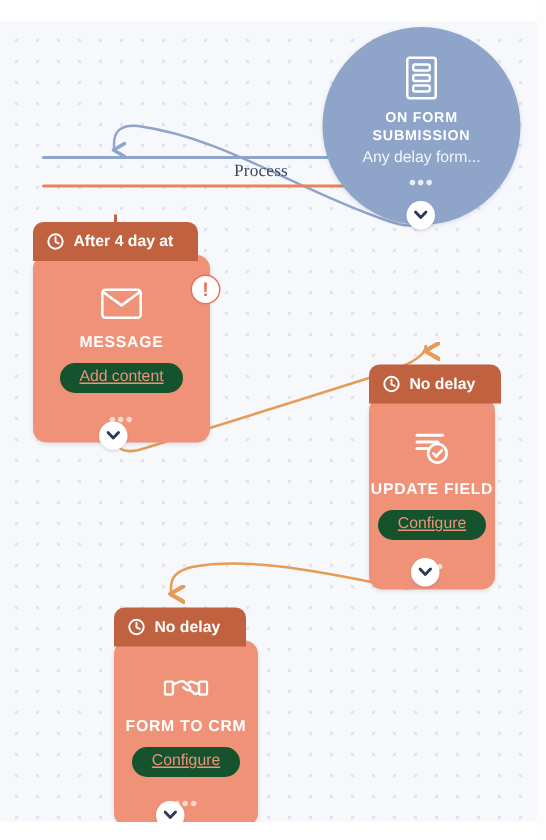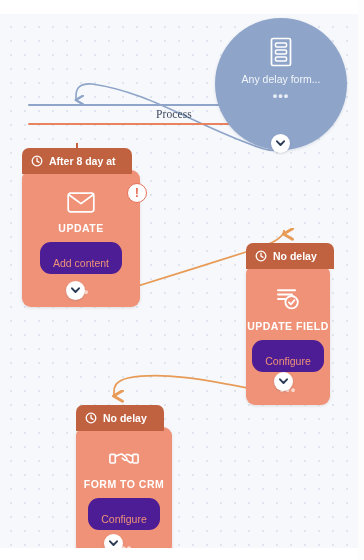--- a/index.html
+++ b/index.html
@@ -161,26 +161,27 @@
   .node-title {
     margin-top: 9px;
     font-size: 10.5px;
     font-weight: bold;
     letter-spacing: .5px;
     color: #ffffff;
   }
   .pill {
     display: inline-block;
     margin-top: 8px;
-    padding: 16px 13px 5px;
-    background: #4c1d95;
+    padding: 4px 13px 5px;
+    background: #14532d;
     color: #ef9278;
     border-radius: 11px;
     font-size: 10.5px;
     line-height: 11px;
+    text-decoration: underline;
   }
   .node-dots {
     margin-top: 13px;
     font-size: 13px;
     font-weight: bold;
     letter-spacing: 1px;
     color: #fbd8cc;
     line-height: 10px;
     padding-bottom: 10px;
   }
@@ -240,20 +241,24 @@
 
   <div class="trigger">
     <div class="trigger-icon">
       <svg width="26" height="30" viewBox="0 0 26 30">
         <rect x="3.5" y="1.5" width="19" height="27" rx="1.6" fill="none" stroke="#ffffff" stroke-width="1.7"></rect>
         <rect x="7.5" y="6" width="11" height="4" rx="1.2" fill="none" stroke="#ffffff" stroke-width="1.6"></rect>
         <rect x="7.5" y="13" width="11" height="4" rx="1.2" fill="none" stroke="#ffffff" stroke-width="1.6"></rect>
         <rect x="7.5" y="20" width="11" height="4" rx="1.2" fill="none" stroke="#ffffff" stroke-width="1.6"></rect>
       </svg>
     </div>
+    <div class="trigger-title">
+      <div>ON FORM</div>
+      <div>SUBMISSION</div>
+    </div>
     <div class="trigger-sub">Any delay form...</div>
     <div class="trigger-dots">•••</div>
   </div>
 
   <div class="chev" style="left:271px; top:134px;">
     <svg width="9" height="7" viewBox="0 0 9 7">
       <path d="M1,1.3 L4.5,5 L8,1.3" fill="none" stroke="#2b3a55" stroke-width="1.9" stroke-linecap="round" stroke-linejoin="round"></path>
     </svg>
   </div>
 
@@ -265,30 +270,30 @@
   <div class="stem"></div>
 
   <div class="node" style="left:22px; top:148px; width:110px;">
     <div class="node-header" style="width:110px;">
       <span class="clock">
         <svg width="12" height="12" viewBox="0 0 12 12">
           <circle cx="6" cy="6" r="4.8" fill="none" stroke="#ffffff" stroke-width="1.3"></circle>
           <path d="M6,3.2 L6,6.2 L8.1,7.3" fill="none" stroke="#ffffff" stroke-width="1.3" stroke-linecap="round" stroke-linejoin="round"></path>
         </svg>
       </span>
-      <span>After 8 day at</span>
+      <span>After 4 day at</span>
     </div>
     <div class="node-card" style="width:118px;">
       <div class="node-icon">
         <svg width="28" height="21" viewBox="0 0 28 21">
           <rect x="1.2" y="1.2" width="25.6" height="18.6" rx="2.2" fill="none" stroke="#ffffff" stroke-width="1.7"></rect>
           <path d="M2.2,3 L14,11.6 L25.8,3" fill="none" stroke="#ffffff" stroke-width="1.7" stroke-linecap="round" stroke-linejoin="round"></path>
         </svg>
       </div>
-      <div class="node-title">UPDATE</div>
+      <div class="node-title">MESSAGE</div>
       <div class="pill">Add content</div>
       <div class="node-dots">•••</div>
     </div>
   </div>
   <div class="warn-badge" style="left:127px; top:183px;">!</div>
   <div class="chev" style="left:66px; top:281px;">
     <svg width="9" height="7" viewBox="0 0 9 7">
       <path d="M1,1.3 L4.5,5 L8,1.3" fill="none" stroke="#2b3a55" stroke-width="1.9" stroke-linecap="round" stroke-linejoin="round"></path>
     </svg>
   </div>

